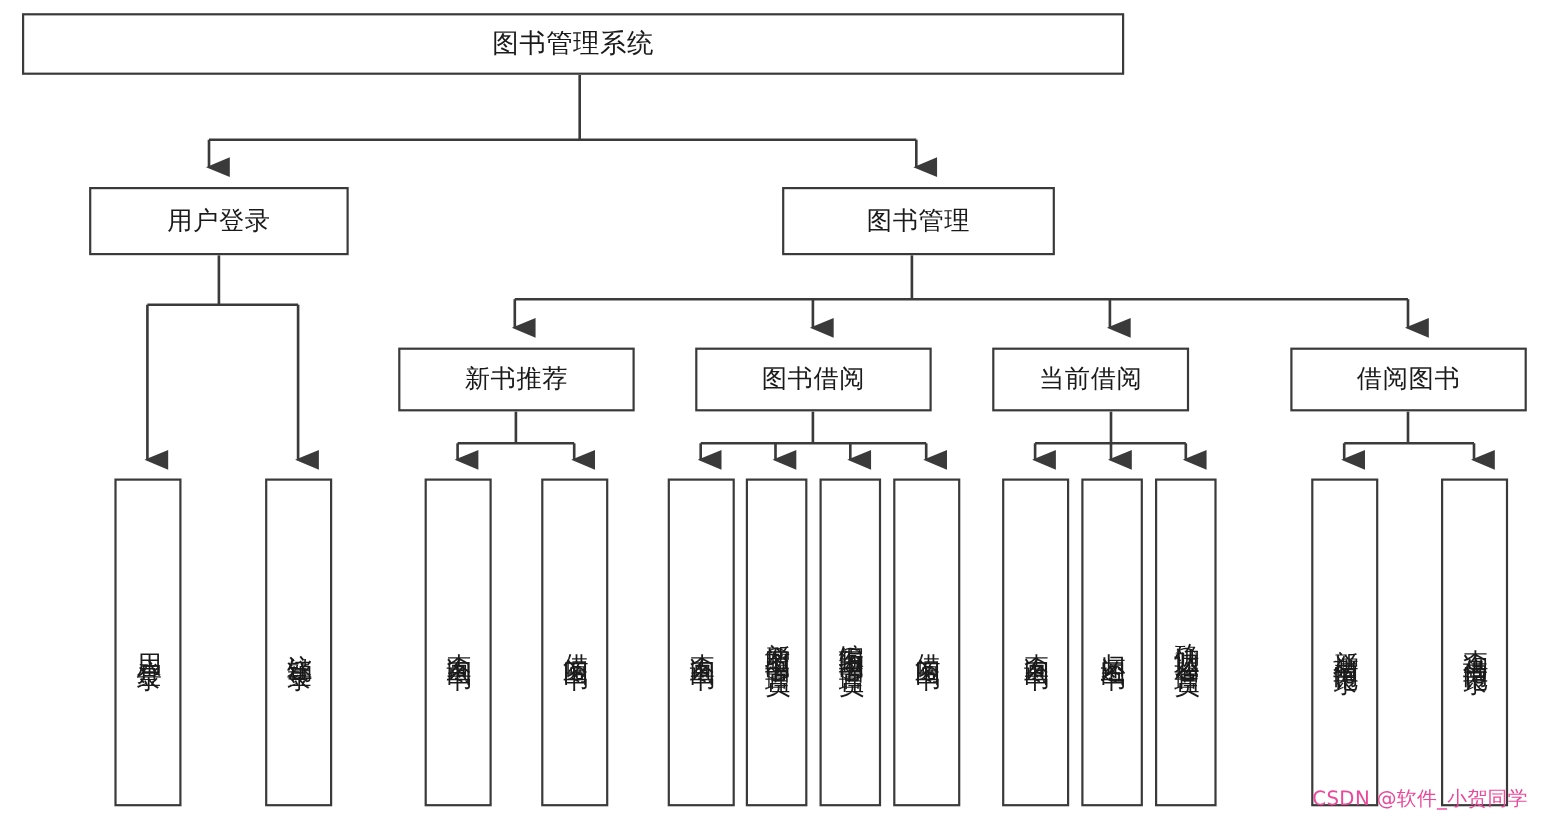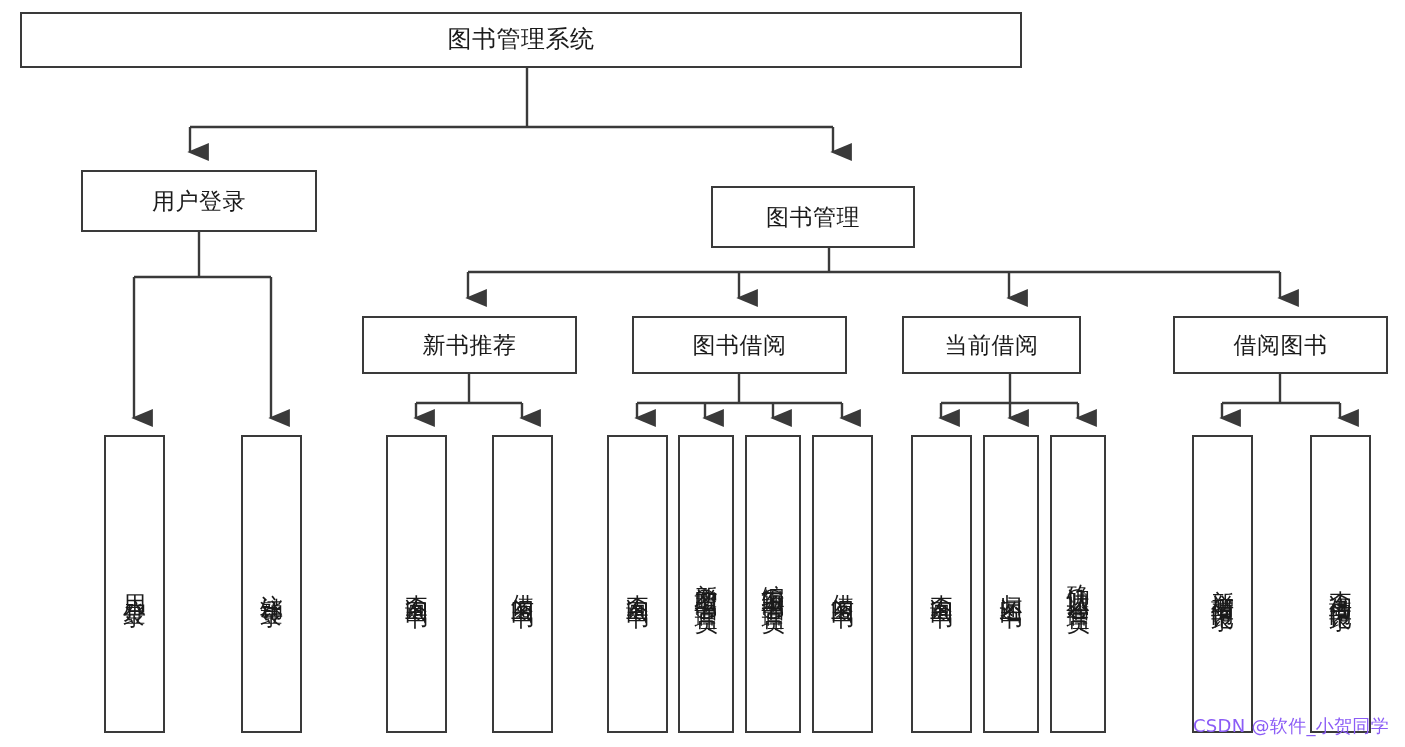--- a/index.html
+++ b/index.html
@@ -60,21 +60,21 @@
     font-size: 23px;
     line-height: 1;
     letter-spacing: 4px;
     max-height: 100%;
   }
   .watermark {
     position: absolute;
     left: 1193px;
     top: 714px;
     font-size: 18px;
-    color: #8b5cf6;
+    color: #ec4899;
     white-space: nowrap;
     font-family: "DejaVu Sans", "Liberation Sans", sans-serif;
     letter-spacing: 0.3px;
   }
 </style>
 </head>
 <body>
 
 <div id="canvas">
 
@@ -128,21 +128,21 @@
     </g>
   </svg>
 
   <div class="node horiz root" style="left:20px; top:12px; width:1002px; height:56px;">
     <span class="label">图书管理系统</span>
   </div>
 
   <div class="node horiz" style="left:81px; top:170px; width:236px; height:62px;">
     <span class="label">用户登录</span>
   </div>
-  <div class="node horiz" style="left:711px; top:186px; width:204px; height:62px;">
+  <div class="node horiz" style="left:711px; top:170px; width:248px; height:62px;">
     <span class="label">图书管理</span>
   </div>
 
   <div class="node horiz" style="left:632px; top:316px; width:215px; height:58px;">
     <span class="label">图书借阅</span>
   </div>
   <div class="node horiz" style="left:362px; top:316px; width:215px; height:58px;">
     <span class="label">新书推荐</span>
   </div>
   <div class="node horiz" style="left:902px; top:316px; width:179px; height:58px;">

